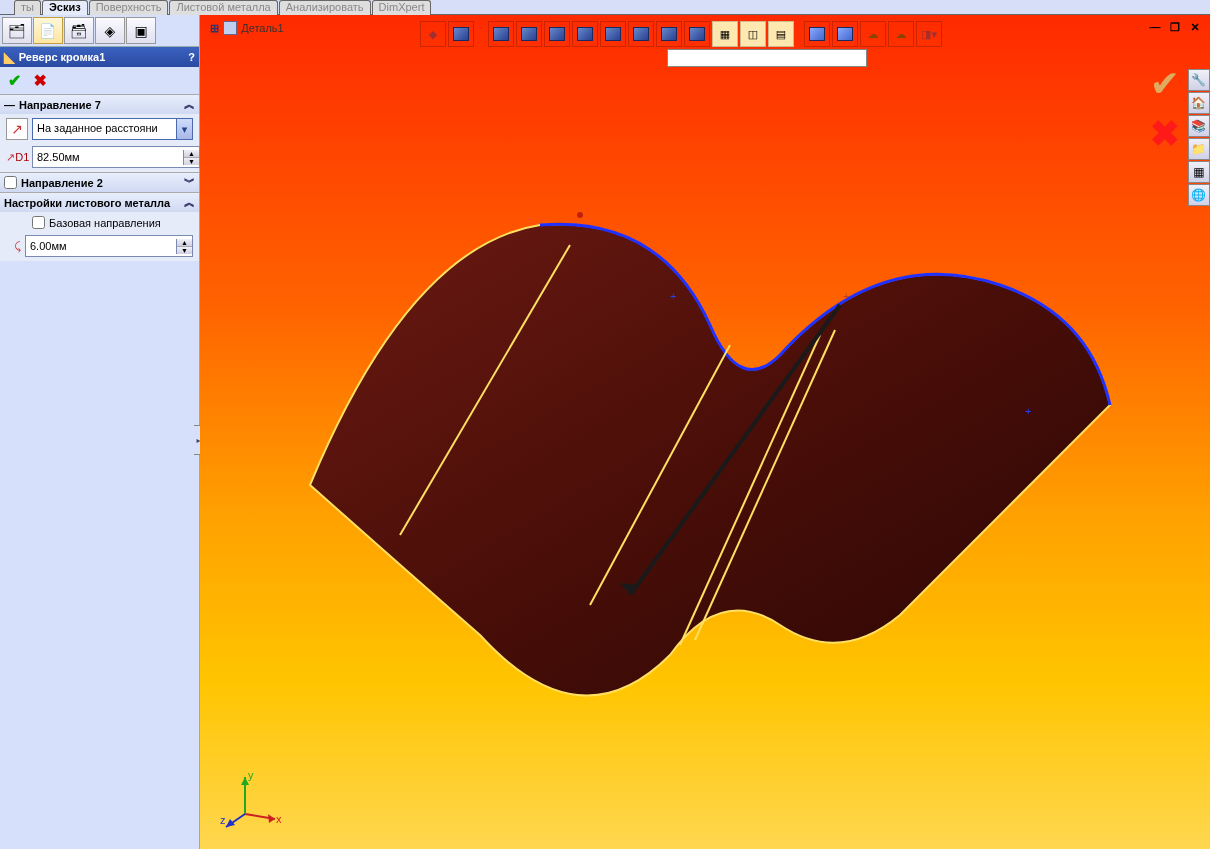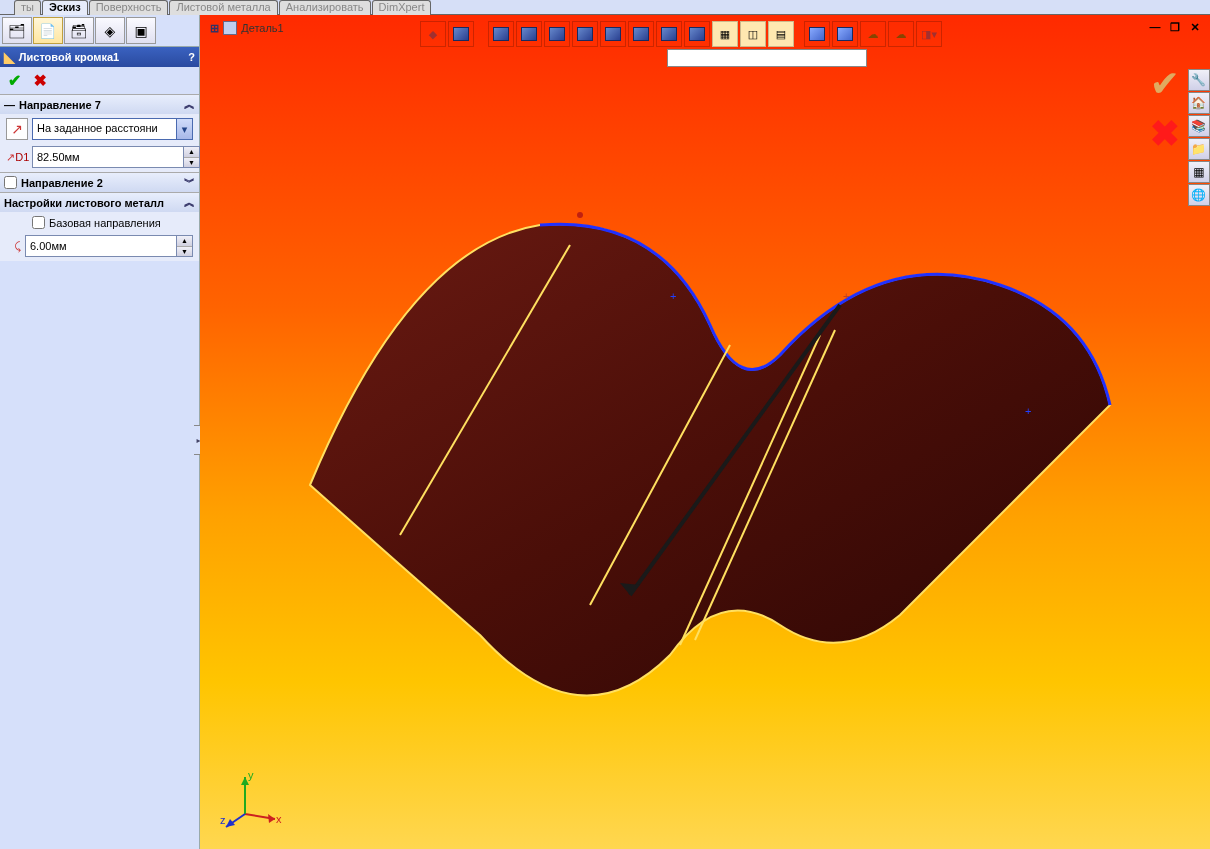--- a/index.html
+++ b/index.html
@@ -28,21 +28,21 @@
   .group { border-top:1px solid #aaa; }
   .group-head { background: linear-gradient(#e8eefc,#cfd9f2); padding:2px 4px; display:flex; align-items:center; font-weight:bold; }
   .group-head .chev { margin-left:auto; color:#336; cursor:pointer; }
   .group-body { padding:4px 6px; background:#e6ebfa; display:flex; flex-direction:column; gap:6px; }
 
   .field-row { display:flex; align-items:center; gap:4px; }
   .icon-box { width:22px; height:22px; border:1px solid #999; background:#fefefe; display:flex; align-items:center; justify-content:center; font-size:10px; }
   .combo { flex:1; height:22px; display:flex; border:1px solid #4a6ab0; background:#fff; }
   .combo-text { flex:1; padding:3px 4px; color:#000; overflow:hidden; white-space:nowrap;border-radius:10px; }
   .combo-arrow { width:16px; background: linear-gradient(#d0dcfa,#a8b8e8); border-left:1px solid #4a6ab0; display:flex; align-items:center; justify-content:center; color:#224488; cursor:pointer; }
-  .num-input { flex:1; height:22px; display:flex; border:1px solid #7a8ab0; background:#fff; }
+  .num-input { flex:1; height:22px; display:flex; border:1px solid #7a8ab0; background:#fff;align-items:center; }
   .num-input input { flex:1; border:none; padding:2px 4px; font-size:11px; outline:none; }
   .spin { width:16px; display:flex; flex-direction:column; border-left:1px solid #7a8ab0; }
   .spin div { flex:1; display:flex; align-items:center; justify-content:center; background:linear-gradient(#f0f0f8,#d0d0e0); font-size:7px; cursor:pointer; border-bottom:1px solid #aaa; }
   .spin div:last-child { border-bottom:none; }
 
   .chk { display:flex; align-items:center; gap:4px; margin-left:26px; }
   .chk input { width:13px; height:13px; }
 
   .param-label { font-size:9px; color:#a00; width:22px; text-align:right; }
 
@@ -103,21 +103,21 @@
       <div class="tool-btn">
           <span class="glyph">◈</span>
         </div>
       <div class="tool-btn">
           <span class="glyph">▣</span>
         </div>
     </div>
 
     <div class="feature-header">
       <span class="glyph" style="color:#ffcc66;margin-right:4px;">◣</span>
-      <span>Листовой кромка1</span>
+      <span>Реверс кромка1</span>
       <span class="q">?</span>
     </div>
 
     <div class="ok-cancel">
       <span class="ok-btn">✔</span>
       <span class="cancel-btn">✖</span>
     </div>
 
     <div class="group">
       <div class="group-head">
@@ -151,21 +151,21 @@
     <div class="group">
       <div class="group-head">
         <input type="checkbox" style="margin-right: 4px;">
         <span>Направление 2</span>
         <span class="chev">︾</span>
       </div>
     </div>
 
     <div class="group">
       <div class="group-head">
-        <span>Настройки листового металл</span>
+        <span>Настройки листового металла</span>
         <span class="chev">︽</span>
       </div>
       <div class="group-body">
         <label class="chk">
           <input type="checkbox" style="">
           <span>Базовая направления</span>
         </label>
         <div class="field-row">
           <div class="param-label"><span style="color:#c33;">⤹</span></div>
           <div class="num-input">

